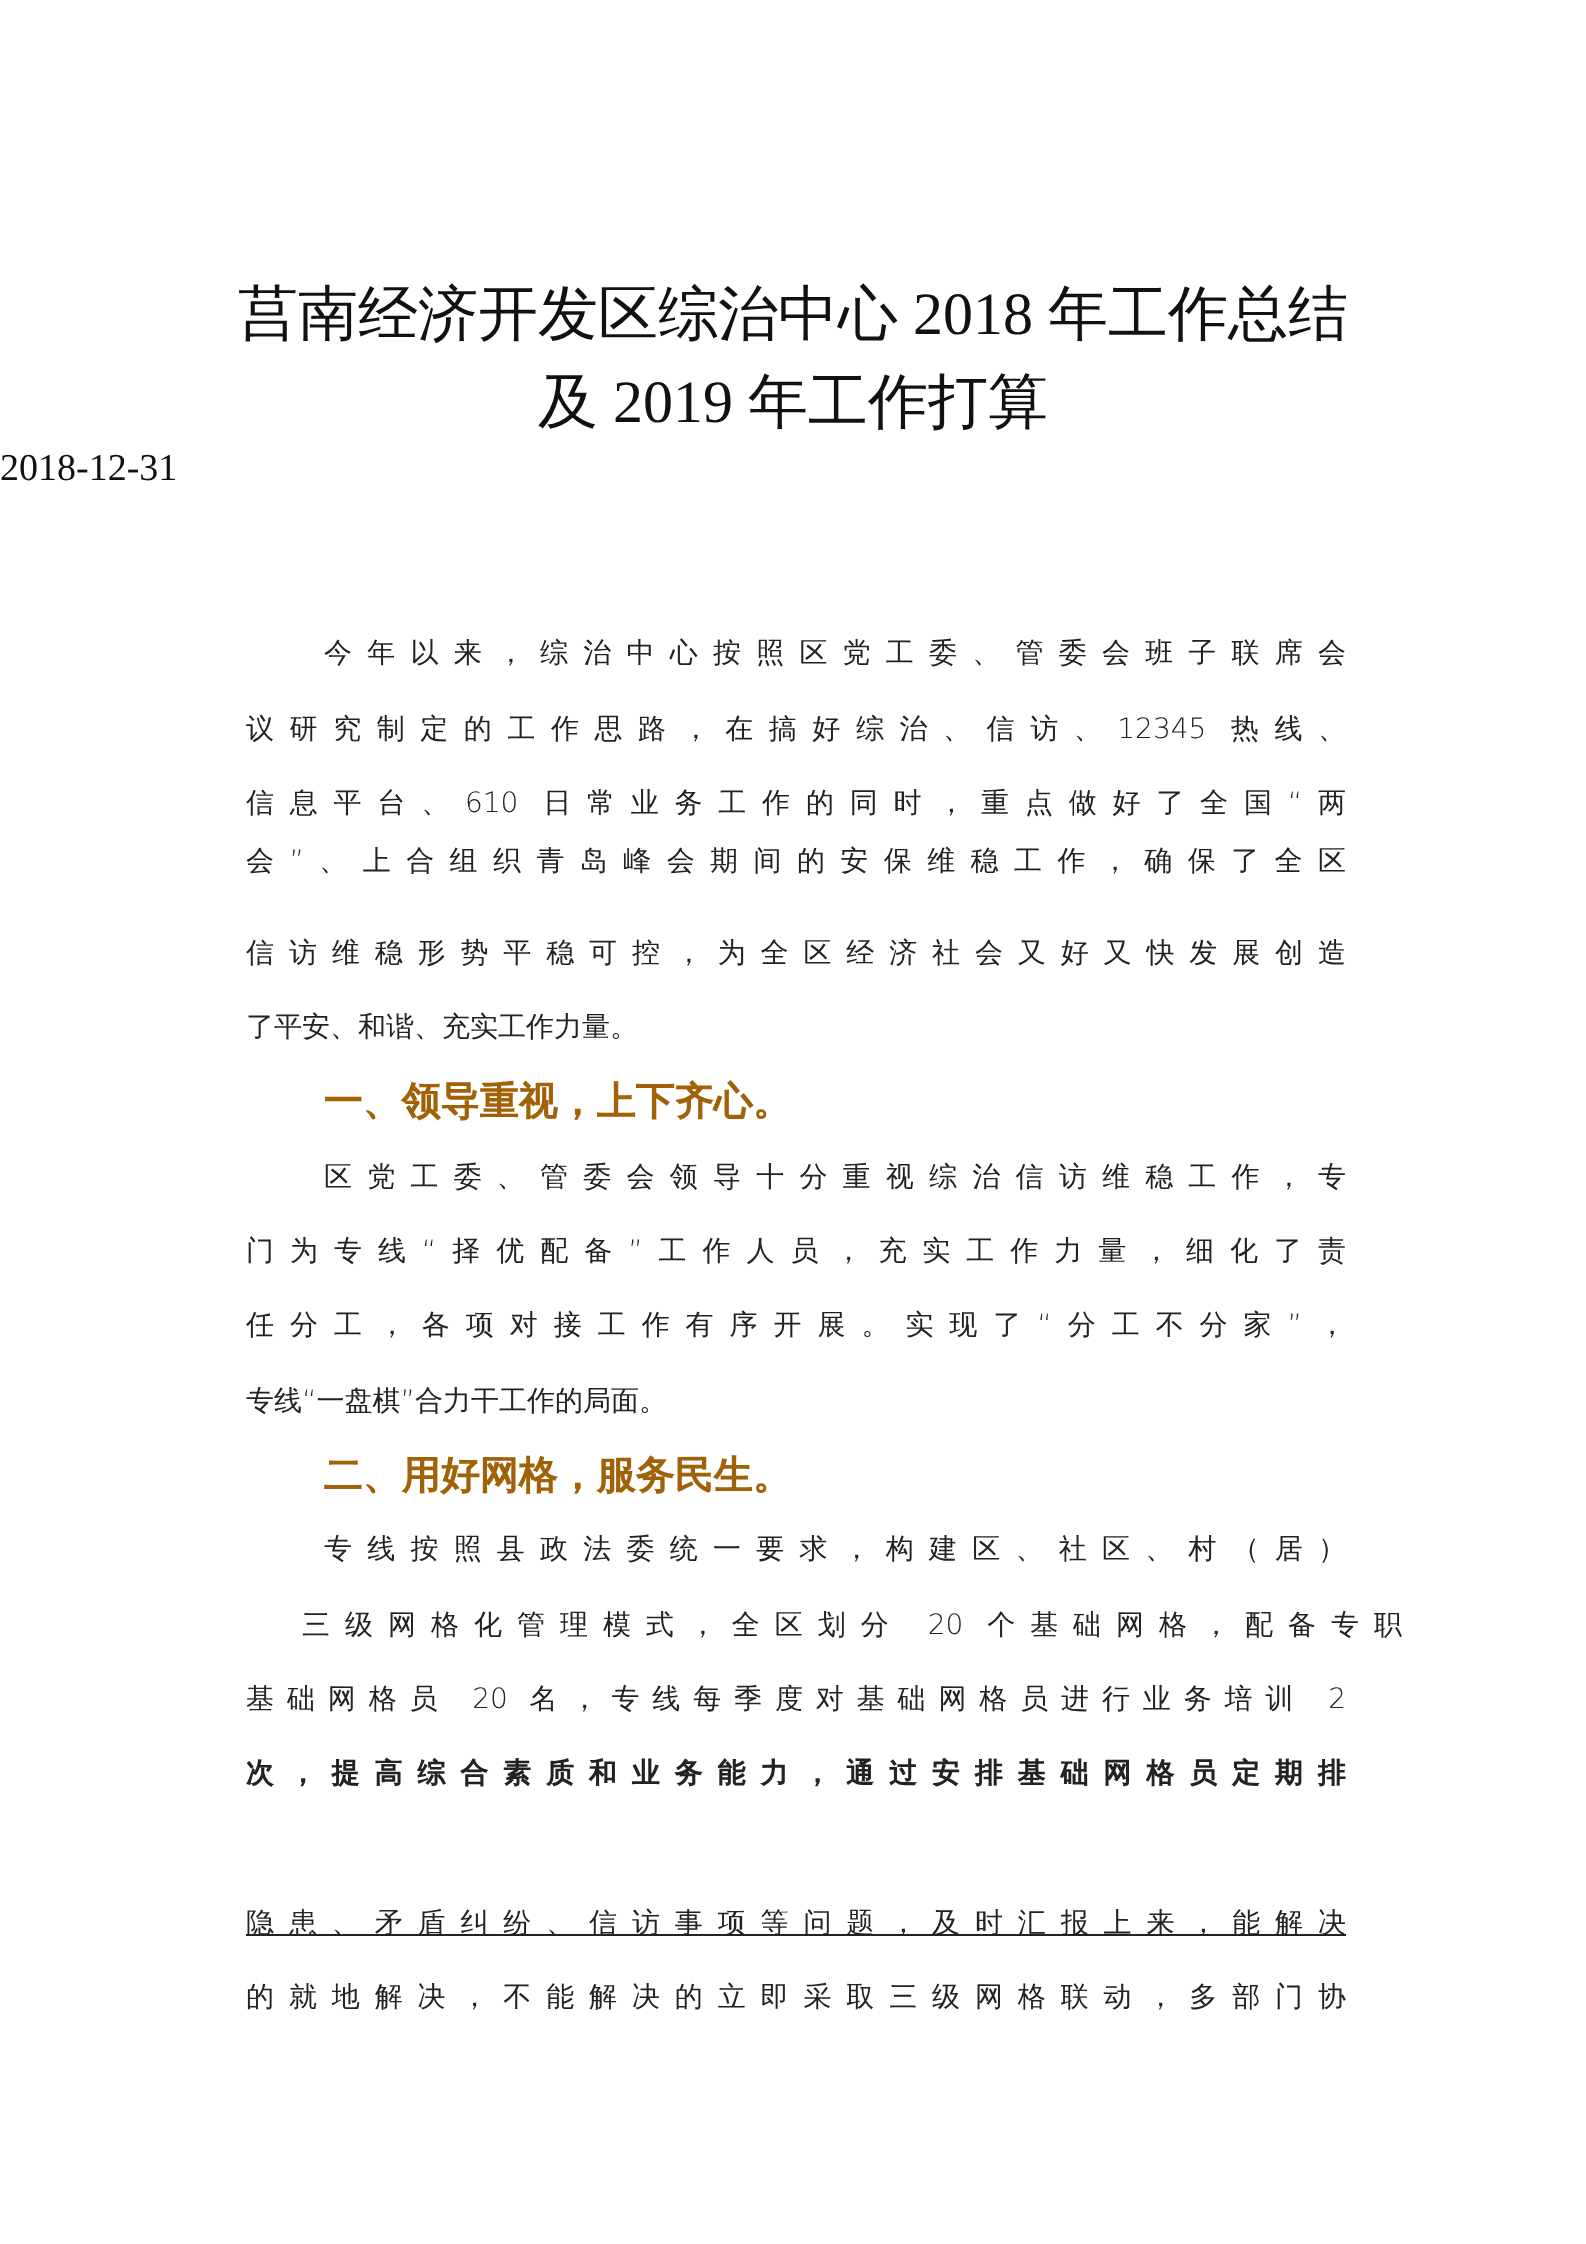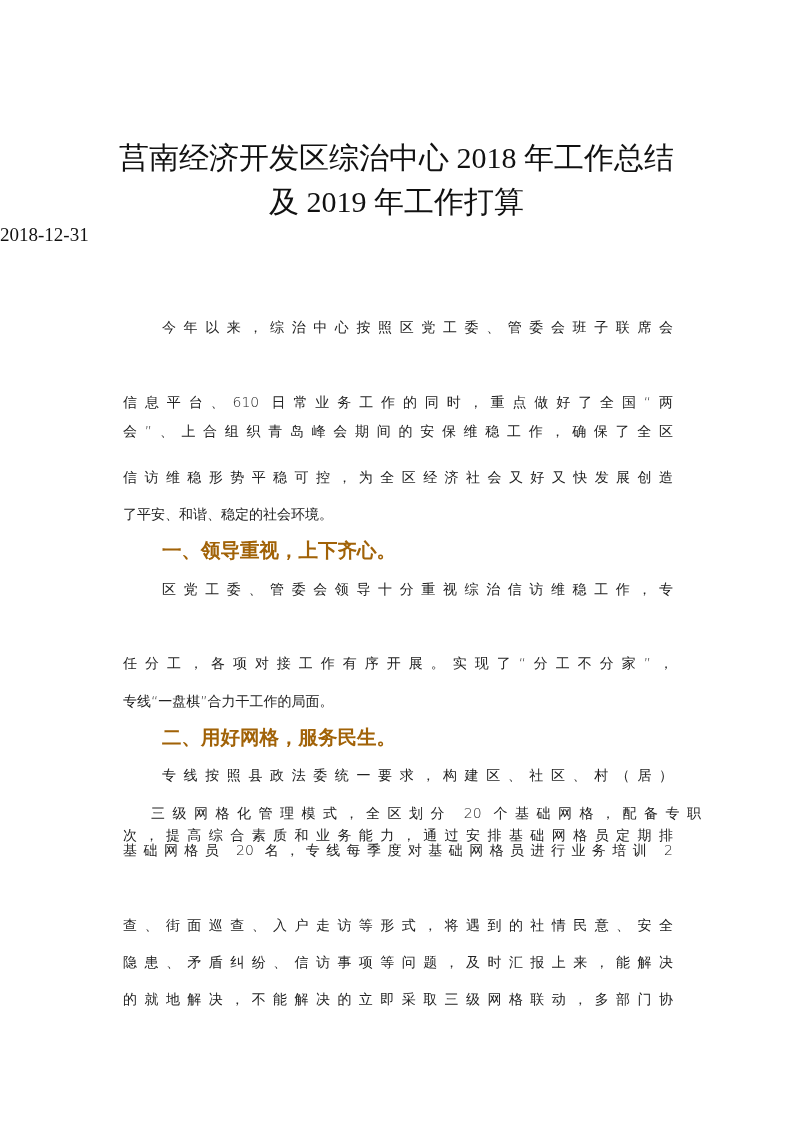--- a/index.html
+++ b/index.html
@@ -20,31 +20,32 @@
 </style>
 </head>
 <body>
 
 <div class="page">
   <div class="title" style="top:138px;">莒南经济开发区综治中心 2018 年工作总结</div>
   <div class="title" style="top:182px;">及 2019 年工作打算</div>
   <div class="date">2018-12-31</div>
 
   <div class="line indent" style="top:314px;">今年以来，综治中心按照区党工委、管委会班子联席会</div>
+  <div class="line" style="top:352px;">议研究制定的工作思路，在搞好综治、信访、12345 热线、</div>
   <div class="line" style="top:389px;">信息平台、610 日常业务工作的同时，重点做好了全国“两</div>
   <div class="line" style="top:418px;">会”、上合组织青岛峰会期间的安保维稳工作，确保了全区</div>
   <div class="line" style="top:464px;">信访维稳形势平稳可控，为全区经济社会又好又快发展创造</div>
-  <div class="line last" style="top:501px;">了平安、和谐、稳定的社会环境。</div>
+  <div class="line last" style="top:501px;">了平安、和谐、充实工作力量。</div>
 
   <div class="heading" style="top:538px;">一、领导重视，上下齐心。</div>
   <div class="line indent" style="top:576px;">区党工委、管委会领导十分重视综治信访维稳工作，专</div>
+  <div class="line" style="top:613px;">门为专线“择优配备”工作人员，充实工作力量，细化了责</div>
   <div class="line" style="top:650px;">任分工，各项对接工作有序开展。实现了“分工不分家”，</div>
   <div class="line last" style="top:688px;">专线“一盘棋”合力干工作的局面。</div>
 
   <div class="heading" style="top:725px;">二、用好网格，服务民生。</div>
   <div class="line indent" style="top:762px;">专线按照县政法委统一要求，构建区、社区、村（居）</div>
   <div class="line" style="top:800px;margin-left:28px;">三级网格化管理模式，全区划分 20 个基础网格，配备专职</div>
   <div class="line" style="top:837px;">基础网格员 20 名，专线每季度对基础网格员进行业务培训 2</div>
-  <div class="line" style="top:822px;">次，提高综合素质和业务能力，通过安排基础网格员定期排</div>
-  <div class="line" style="top:912px;">查、街面巡查、入户走访等形式，将遇到的社情民意、安全</div>
-  <div class="line" style="top:949px;">隐患、矛盾纠纷、信访事项等问题，及时汇报上来，能解决</div>
+  <div class="line" style="top:874px;font-weight:bold;">次，提高综合素质和业务能力，通过安排基础网格员定期排</div>
+  <div class="line" style="top:949px;text-decoration:underline;">隐患、矛盾纠纷、信访事项等问题，及时汇报上来，能解决</div>
   <div class="line" style="top:986px;">的就地解决，不能解决的立即采取三级网格联动，多部门协</div>
 </div>
 
 </body></html>

